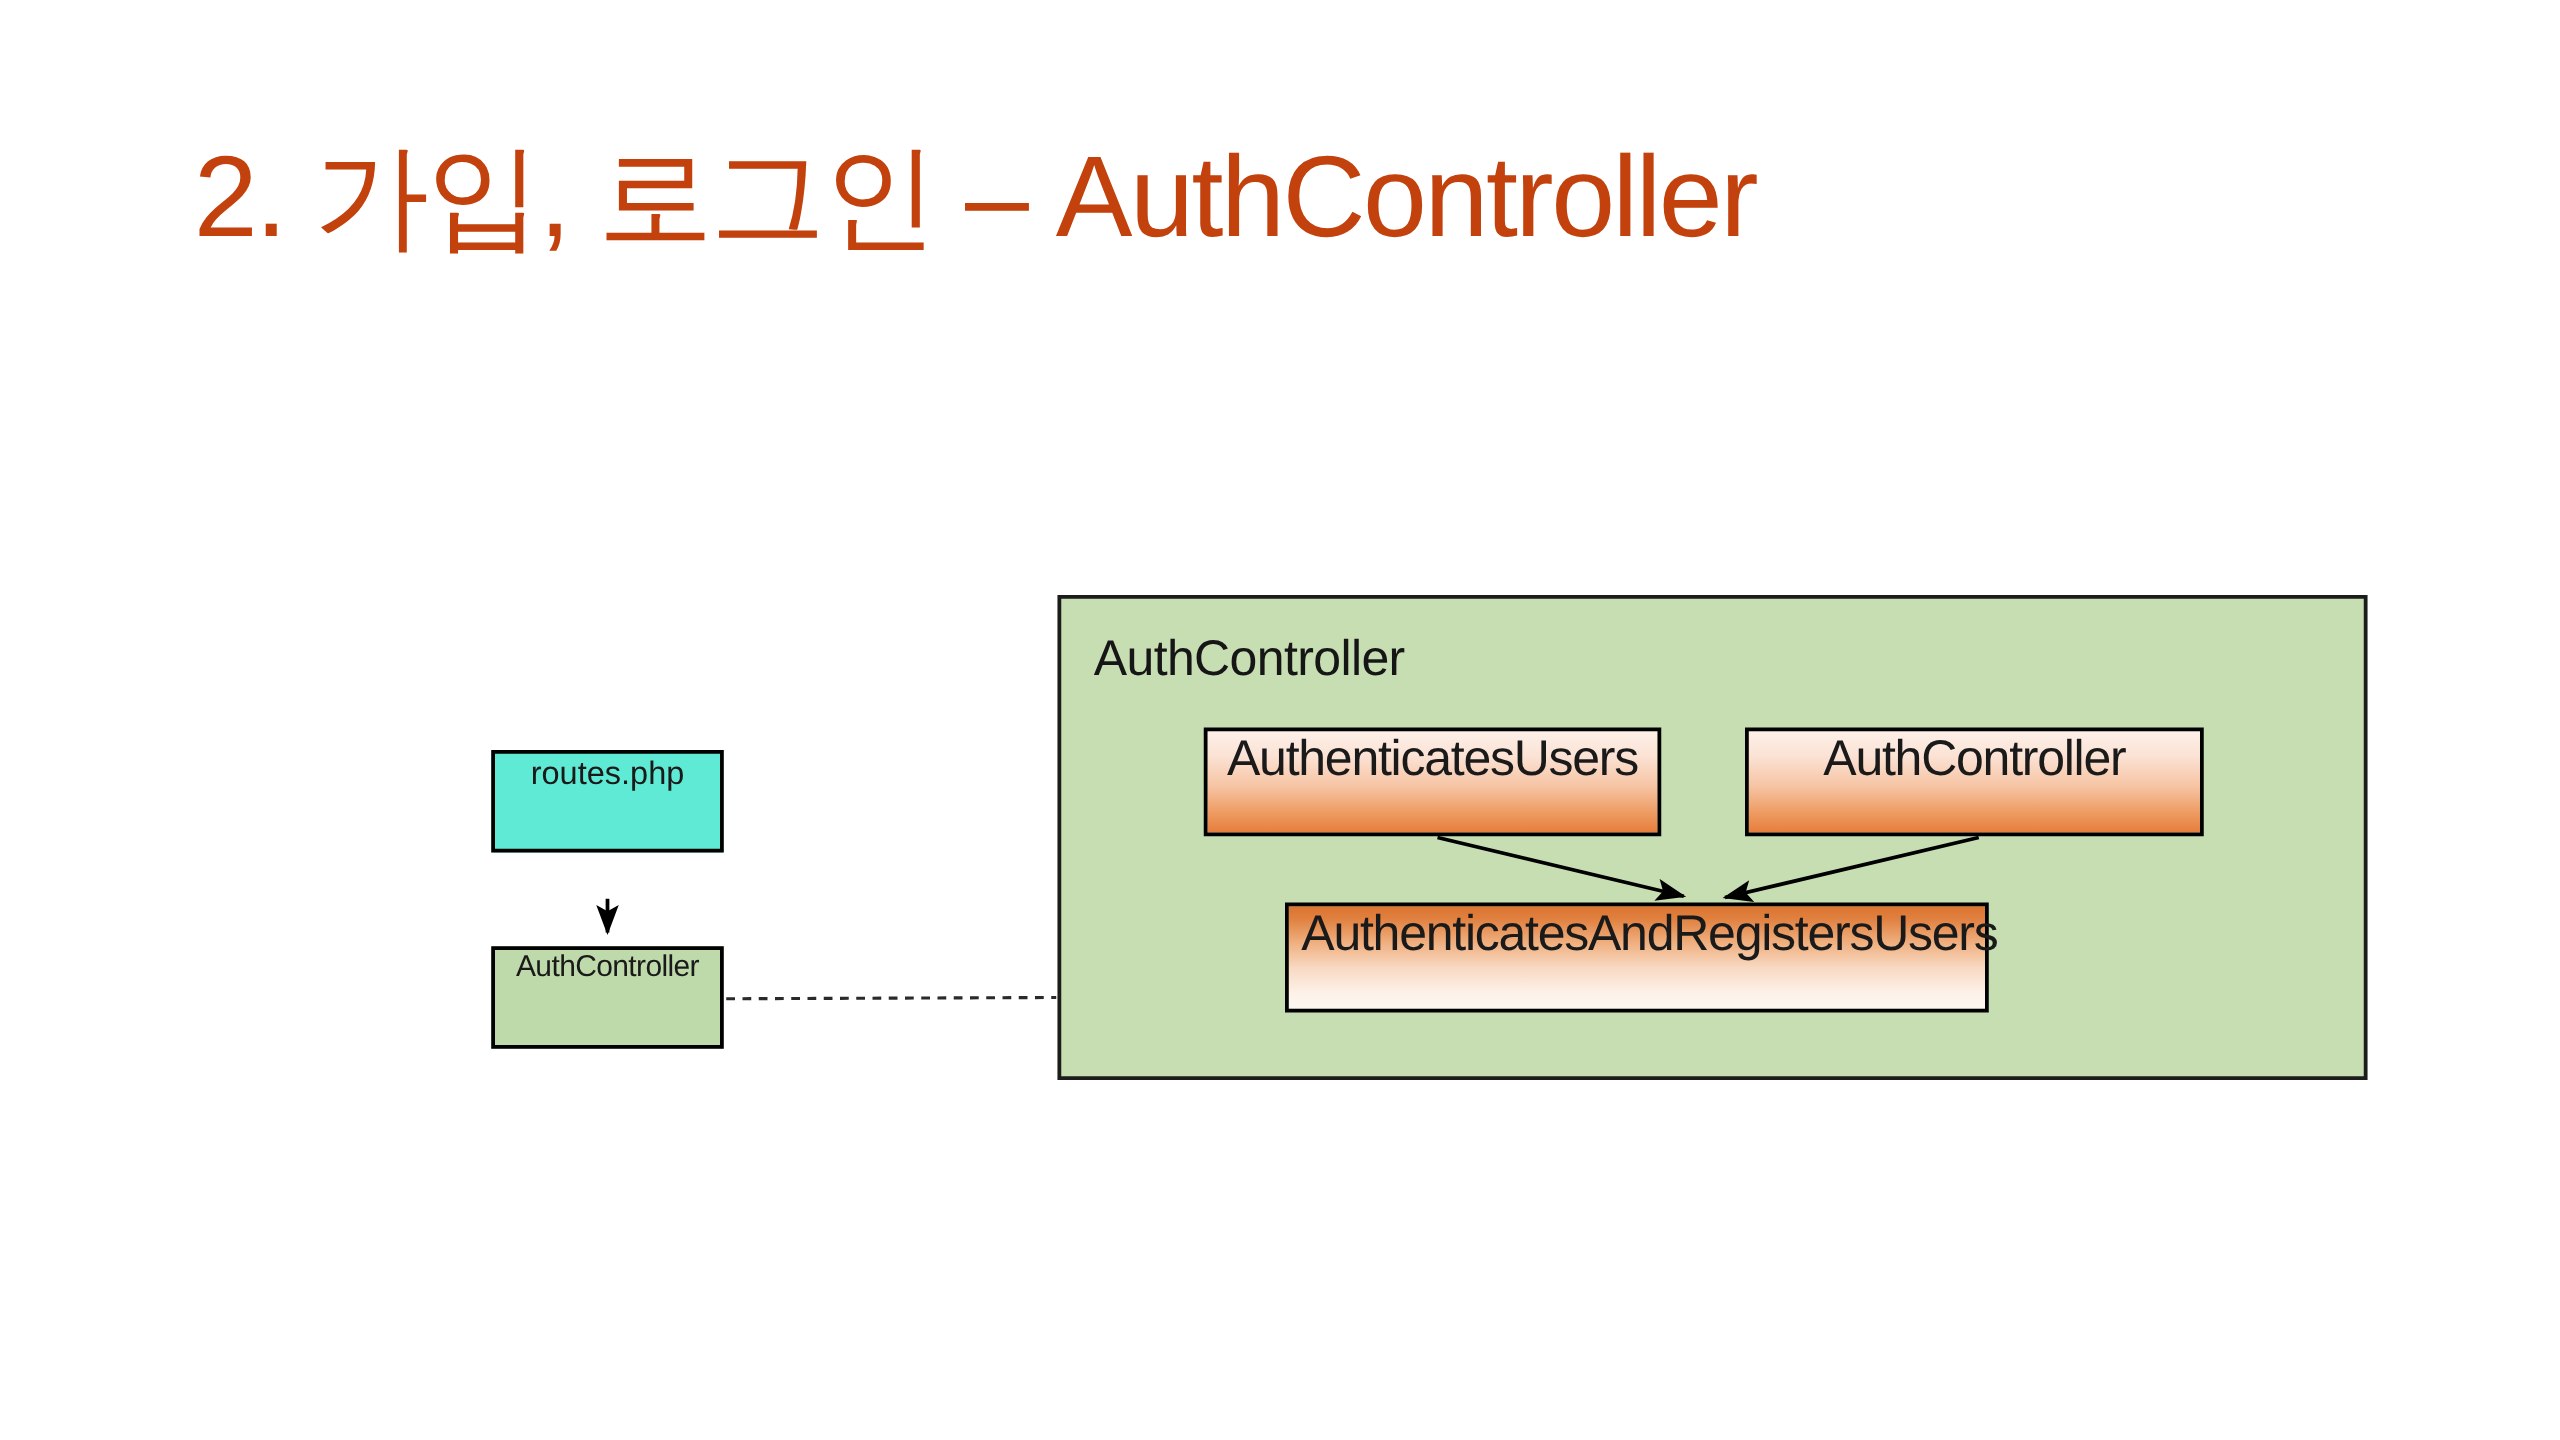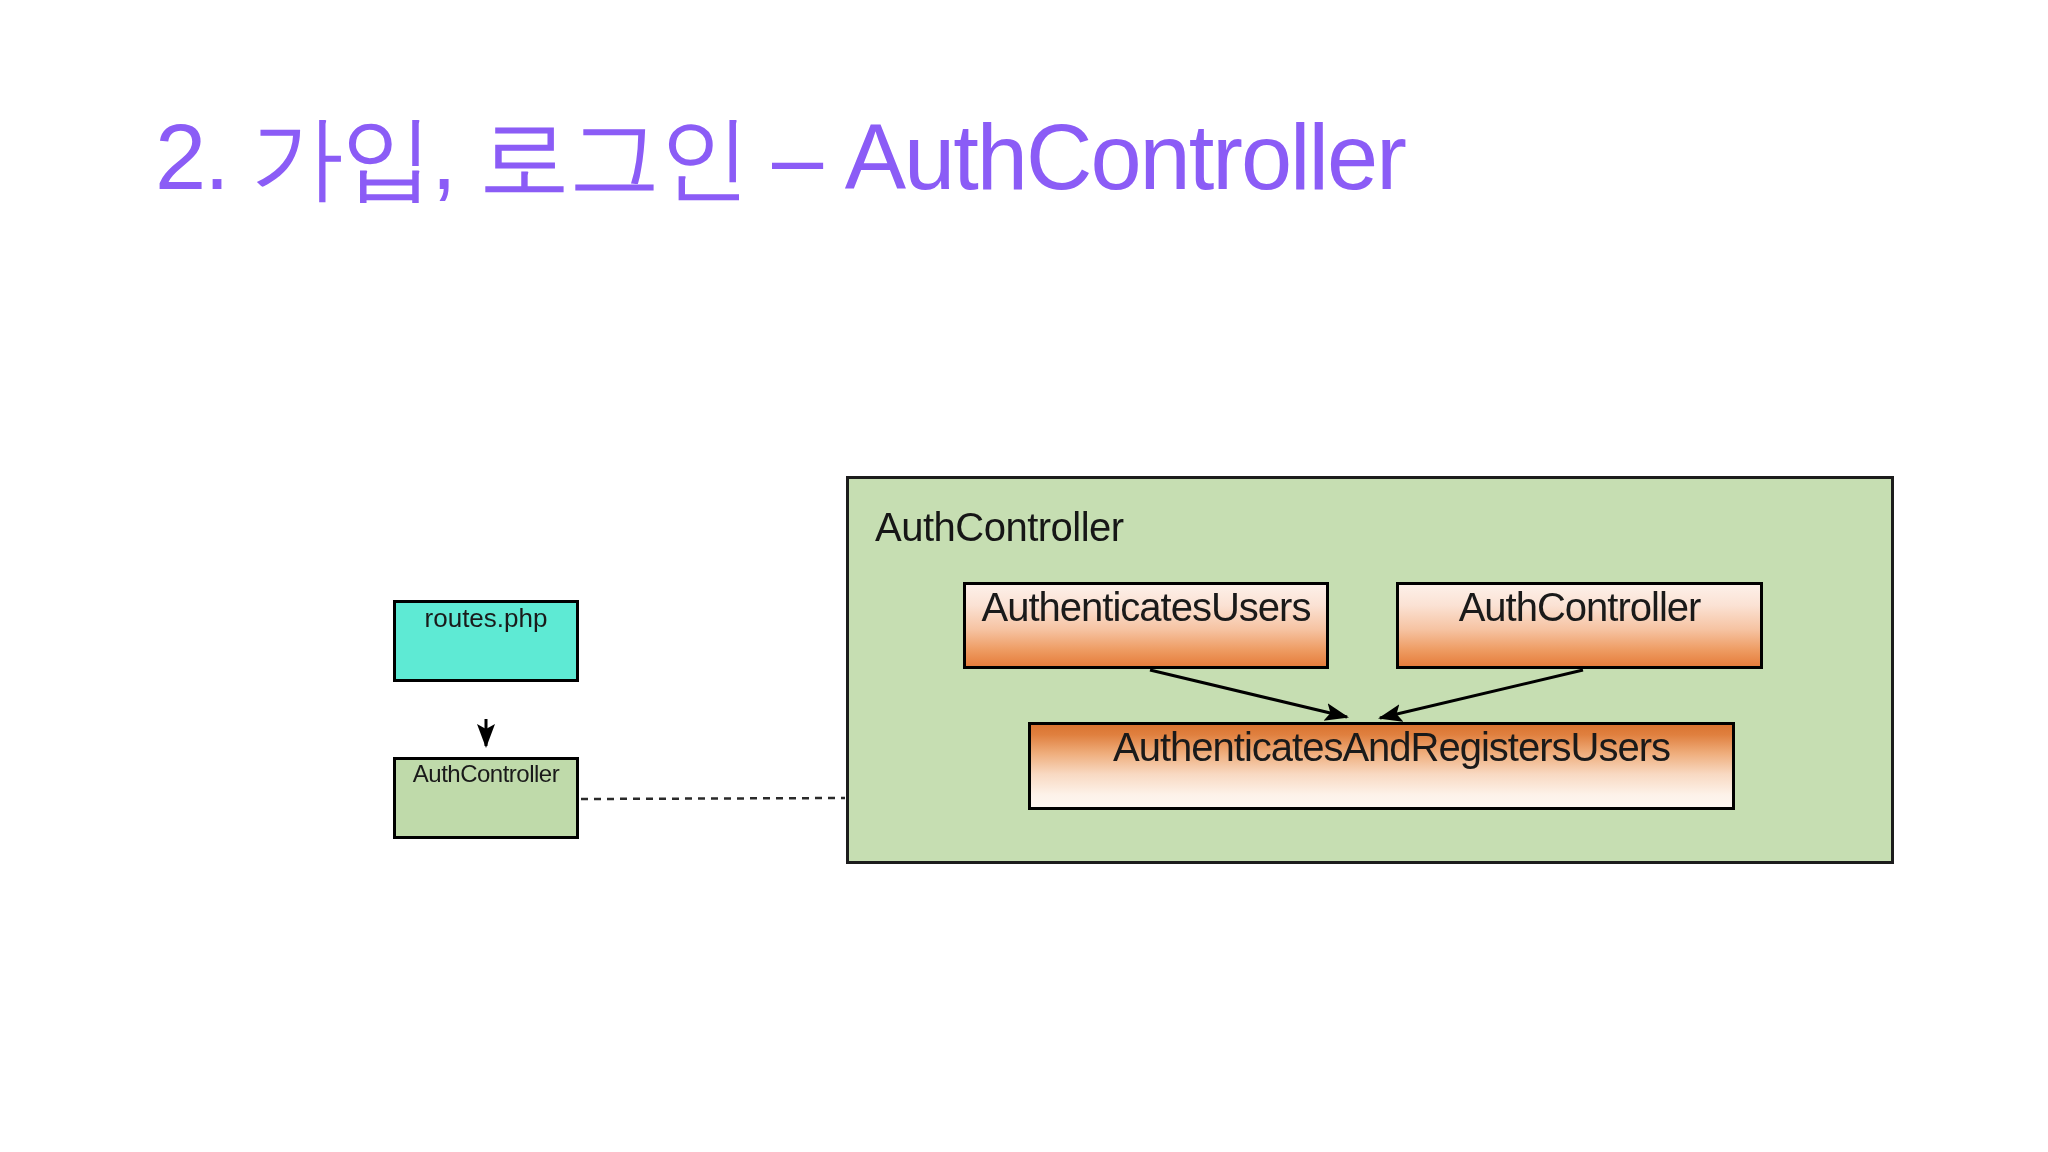--- a/index.html
+++ b/index.html
@@ -16,21 +16,21 @@
     font-family: "Liberation Sans", sans-serif;
     color: #1a1a1a;
   }
   .title {
     position: absolute;
     left: 155px;
     top: 96px;
     font-size: 92px;
     font-weight: 400;
     letter-spacing: -2px;
-    color: #8b5cf6;
+    color: #c2410c;
     white-space: nowrap;
   }
   .box {
     position: absolute;
     box-sizing: border-box;
     display: flex;
     justify-content: center;
     white-space: nowrap;
   }
   .routes-box {
@@ -68,21 +68,21 @@
     border: 3px solid #000000;
     font-size: 40px;
     letter-spacing: -1px;
     background: linear-gradient(to bottom,
       #fdf0e9 0%, #fbe2d4 25%, #f6c3a2 55%, #ee9c63 80%, #e67d3c 100%);
   }
   .trait-1 { left: 963px; top: 582px; width: 366px; height: 87px; }
   .trait-2 { left: 1396px; top: 582px; width: 367px; height: 87px; }
   .combined-box {
     left: 1028px; top: 722px;
-    width: 707px; height: 88px;
+    width: 563px; height: 88px;
     border: 3px solid #000000;
     font-size: 40px;
     letter-spacing: -1px;
     background: linear-gradient(to bottom,
       #db7431 0%, #e0803f 12%, #efae7d 35%, #f8d9c2 60%, #fdf2e9 85%, #fdf6f1 100%);
     padding-left: 20px;
   }
   .connector-layer {
     position: absolute;
     left: 0; top: 0;

